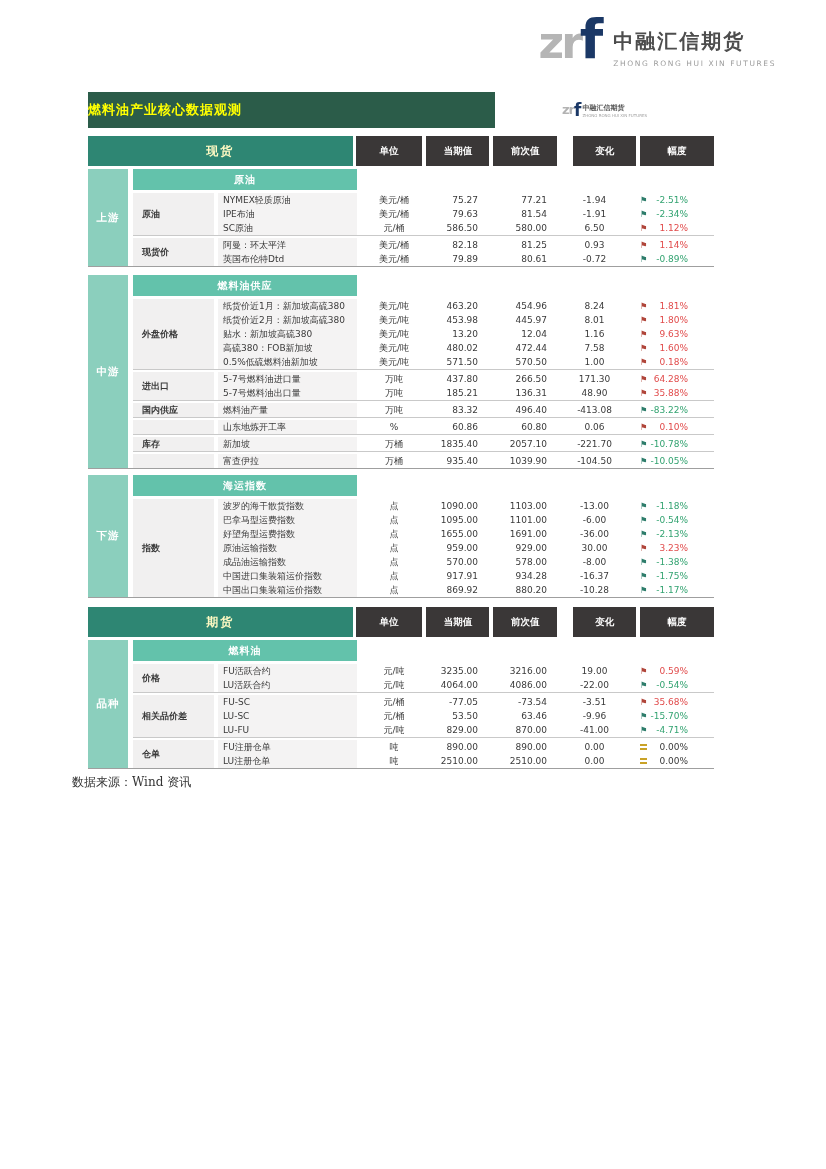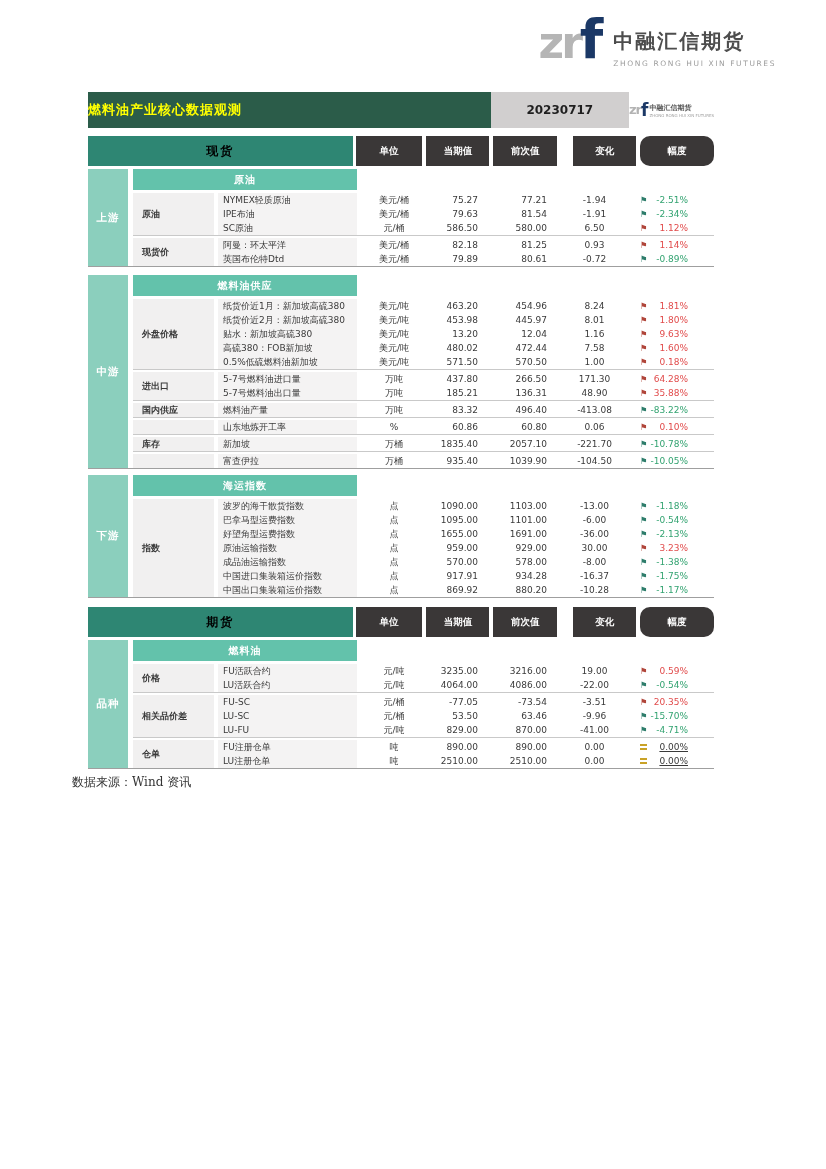--- a/index.html
+++ b/index.html
@@ -27,29 +27,29 @@
   .tb-logo { flex:1; background:#fff; display:flex; align-items:center; justify-content:center; }
   .mz { color:#b3b3b3; font-weight:bold; font-size:13px; letter-spacing:-1px; line-height:12px; }
   .mf { color:var(--brand-blue,#1b3866); font-weight:bold; font-size:17px; line-height:14px; margin-right:1px; }
   .mtxt { display:flex; flex-direction:column; }
   .mcn { font-size:7px; font-weight:bold; color:#555; white-space:nowrap; }
   .men { font-size:4px; color:#a0a0a0; white-space:nowrap; }
 
   
   .colhead { display:flex; height:30px; margin-top:3px; }
   .colhead.first { margin-top:8px; }
-  .ch-part { width:269px; background:var(--header-teal,#2e8673); color:#000000; font-weight:bold;
+  .ch-part { width:269px; background:var(--header-teal,#2e8673); color:#fef9c3; font-weight:bold;
              font-size:12px; text-align:center; line-height:30px; letter-spacing:2px; }
   .ch { background:var(--colhead-dark,#3a3737); color:#fff; font-weight:bold; font-size:9.5px;
         text-align:center; line-height:30px; }
   .ch-u { width:68px; margin-left:3px; }
   .ch-c { width:64px; margin-left:4px; }
   .ch-p { width:65px; margin-left:4px; }
   .ch-g { width:64px; margin-left:16px;font-family:Liberation Serif, serif; }
-  .ch-r { width:75px; margin-left:4px;border-radius:10px; }
+  .ch-r { width:75px; margin-left:4px; }
 
   
   .block { display:flex; margin-top:3px; border-bottom:1px solid #9f9f9f; }
   .block.gap8 { margin-top:8px; }
   .block.gap6 { margin-top:6px; }
   .side { width:40px; margin-right:5px; background:var(--sidebar-teal,#8bcfbd); color:#fff;
           font-weight:bold; font-size:10.5px; display:flex; align-items:center; justify-content:center;
           letter-spacing:1px; }
   .content { flex:1; display:flex; flex-direction:column; }
   .subheader { width:224px; height:21px; margin-bottom:3px; background:var(--subheader-teal,#63c2ab);
@@ -67,21 +67,21 @@
   .cg { width:64px; margin-left:4px; text-align:center; padding-right:13px; }
   .cr { width:75px; margin-left:4px; display:flex; align-items:center; justify-content:space-between;
         padding:0 24px 0 3px; }
   .fl { font-size:8.5px; line-height:14px; }
   .fu { color:var(--flag-up,#b0453a); }
   .fd { color:var(--flag-down,#2e7d6b); }
   .eq { display:inline-block; width:7px; height:6px; border-top:2px solid var(--neutral-yellow,#c9a227);
         border-bottom:2px solid var(--neutral-yellow,#c9a227); }
   .pu { color:var(--up-red,#e14b4b); }
   .pd { color:var(--down-green,#33a371); }
-  .pf { color:#3a3a3a;text-decoration:underline; }
+  .pf { color:#3a3a3a; }
 
   .source { margin-top:5px; margin-left:-16px; font-family:"DejaVu Serif", serif; font-size:12px; color:#333; }
   .disclaimer { position:absolute; left:125px; top:1126px; font-size:14px; color:#7b8698; letter-spacing:1px; }
 </style>
 </head>
 <body>
 
 <div class="page">
 
   <div class="brand">
@@ -92,21 +92,20 @@
     <div class="btext">
       <span class="bcn">中融汇信期货</span>
       <span class="ben">ZHONG RONG HUI XIN FUTURES</span>
     </div>
   </div>
 
   <div class="report">
 
     <div class="title-bar">
       <div class="tb-main">燃料油产业核心数据观测</div>
-      <div class="tb-date">20230717</div>
       <div class="tb-logo">
         <span class="mz">zr</span>
         <span class="mf">f</span>
         <span class="mtxt">
           <span class="mcn">中融汇信期货</span>
           <span class="men">ZHONG RONG HUI XIN FUTURES</span>
         </span>
       </div>
     </div>
 
@@ -478,21 +477,21 @@
               <div class="group-label">相关品价差</div>
               <div class="rows">
                 <div class="row">
                   <div class="ci">FU-SC</div>
                   <div class="cu">元/桶</div>
                   <div class="cc">-77.05</div>
                   <div class="cp">-73.54</div>
                   <div class="cg">-3.51</div>
                   <div class="cr">
                     <span class="fl fu">⚑</span>
-                    <span class="pu">20.35%</span>
+                    <span class="pu">35.68%</span>
                   </div>
                 </div>
                 <div class="row">
                   <div class="ci">LU-SC</div>
                   <div class="cu">元/桶</div>
                   <div class="cc">53.50</div>
                   <div class="cp">63.46</div>
                   <div class="cg">-9.96</div>
                   <div class="cr">
                     <span class="fl fd">⚑</span>

